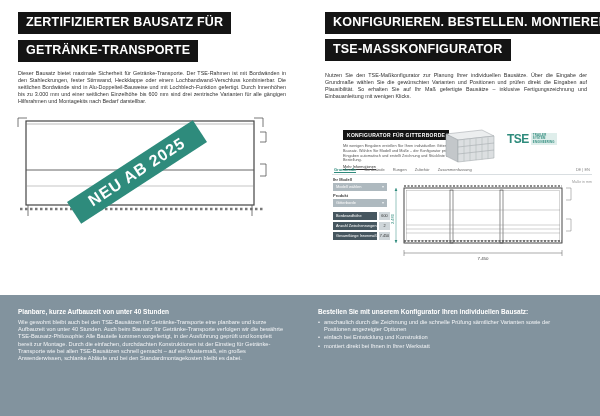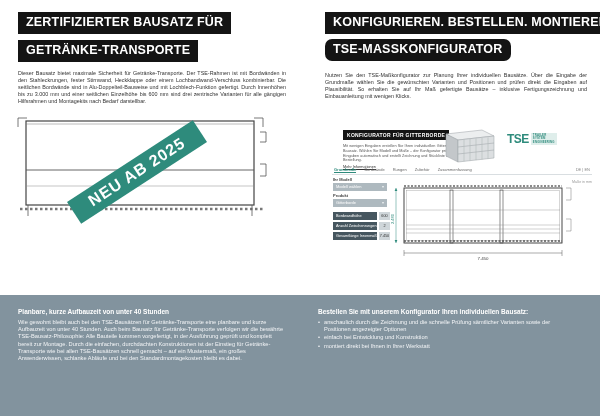--- a/index.html
+++ b/index.html
@@ -68,21 +68,21 @@
     <path d="M4 6 h9 M4 6 v9" stroke="#555" stroke-width="0.8" fill="none"></path>
     <path d="M249 6 h-9 M249 6 v9" stroke="#555" stroke-width="0.8" fill="none"></path>
     <path d="M246 20 h6 v10 h-6" stroke="#555" stroke-width="0.8" fill="none"></path>
     <path d="M246 52 h6 v12 h-6" stroke="#555" stroke-width="0.8" fill="none"></path>
     <line x1="14" y1="93" x2="14" y2="104" stroke="#555" stroke-width="0.8"></line>
     <line x1="238" y1="93" x2="238" y2="104" stroke="#555" stroke-width="0.8"></line>
   </svg>
   <div class="badge">NEU AB 2025</div>
 
   <div class="titlebar" style="left:325px;top:12px;">KONFIGURIEREN. BESTELLEN. MONTIEREN.</div>
-  <div class="titlebar" style="left:325px;top:39px;border-radius:7px;">TSE-MASSKONFIGURATOR</div>
+  <div class="titlebar" style="left:325px;top:39px;">TSE-MASSKONFIGURATOR</div>
 
   <div class="intro" style="left:325px;top:72px;width:262px;">Nutzen Sie den TSE-Maßkonfigurator zur Planung Ihrer individuellen Bausätze. Über die Eingabe der Grundmaße wählen Sie die gewünschten Varianten und Positionen und prüfen direkt die Eingaben auf Plausibilität. So erhalten Sie auf Ihr Maß gefertigte Bausätze – inklusive Fertigungszeichnung und Einbauanleitung mit wenigen Klicks.</div>
 
   <div class="card">
     <div class="chip">KONFIGURATOR FÜR GITTERBORDE</div>
     <div class="panel-intro">Mit wenigen Eingaben erstellen Sie Ihren individuellen Gitterborde-Bausatz. Wählen Sie Modell und Maße – der Konfigurator prüft Ihre Eingaben automatisch und erstellt Zeichnung und Stückliste für die Bestellung.</div>
     <div class="panel-link">Mehr Informationen</div>
 
     <svg class="render" width="62" height="40" viewBox="0 0 62 40">
       <polygon points="8,10 44,6 56,12 20,16" fill="#eceeef" stroke="#9aa1a5" stroke-width="0.5"></polygon>

